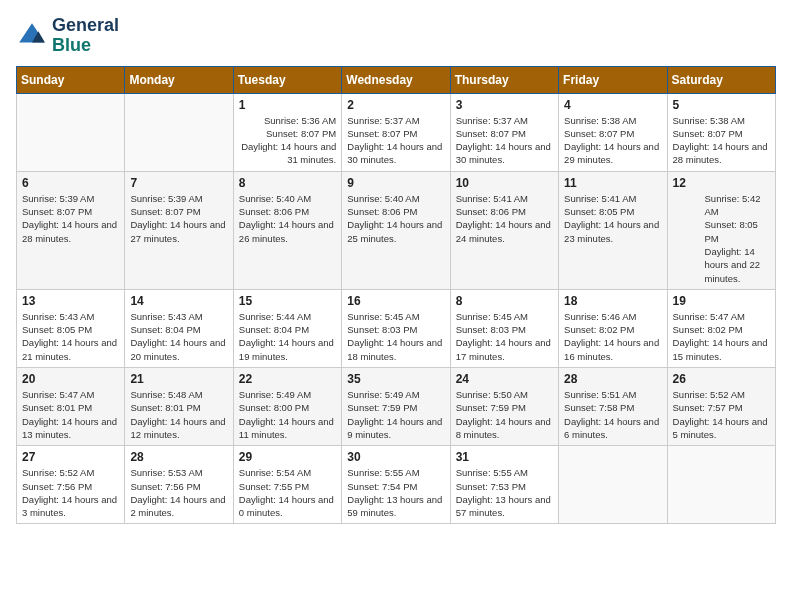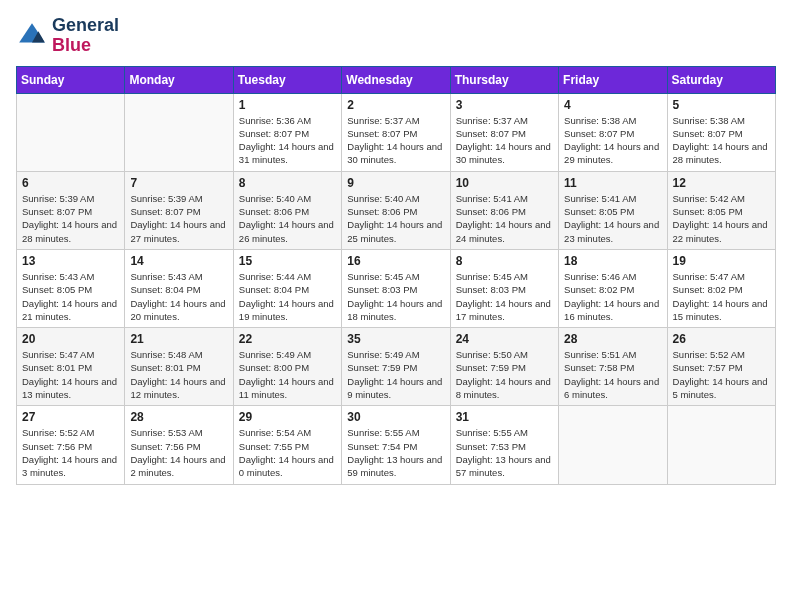--- a/index.html
+++ b/index.html
@@ -21,21 +21,21 @@
       align-items: center;
       gap: 4px;
     }
     .logo-text {
       font-size: 18px;
       font-weight: bold;
       color: #1a3a5c;
       line-height: 1.1;
     }
     .logo-text span {
-      color: #be185d;
+      color: #0f766e;
       margin-top: 48px;
     }
     .logo-icon {
       width: 32px;
       height: 32px;
     }
     .title-area {
       text-align: right;
     }
     .month-title {
@@ -46,21 +46,21 @@
     .location {
       font-size: 14px;
       color: #333;
     }
     .calendar {
       width: 100%;
       border-collapse: collapse;
       border: 1px solid #ccc;
     }
     .calendar th {
-      background: #6d28d9;
+      background: #a16207;
       color: #fff;
       font-size: 12px;
       font-weight: bold;
       padding: 6px 4px;
       text-align: left;
       border: 1px solid #1a5a9a;
     }
     .calendar td {
       vertical-align: top;
       border: 1px solid #ccc;
@@ -124,21 +124,21 @@
         <th>Friday</th>
         <th>Saturday</th>
       </tr>
   </thead>
   <tbody id="calendar-body">
       <tr>
         <td class="empty"></td>
         <td class="empty"></td>
         <td>
           <span class="day-num">1</span>
-          <div class="day-info" style="white-space: pre-line;">Sunrise: 5:36 AM
+          <div class="day-info" style="white-space: pre-line; text-align: right;">Sunrise: 5:36 AM
 Sunset: 8:07 PM
 Daylight: 14 hours and 31 minutes.</div>
         </td>
         <td>
           <span class="day-num">2</span>
           <div class="day-info" style="white-space: pre-line;">Sunrise: 5:37 AM
 Sunset: 8:07 PM
 Daylight: 14 hours and 30 minutes.</div>
         </td>
         <td>
@@ -192,21 +192,21 @@
 Daylight: 14 hours and 24 minutes.</div>
         </td>
         <td>
           <span class="day-num">11</span>
           <div class="day-info" style="white-space: pre-line;">Sunrise: 5:41 AM
 Sunset: 8:05 PM
 Daylight: 14 hours and 23 minutes.</div>
         </td>
         <td>
           <span class="day-num">12</span>
-          <div class="day-info" style="white-space: pre-line;">Sunrise: 5:42 AM
+          <div class="day-info" style="white-space: pre-line; margin-left: 32px;">Sunrise: 5:42 AM
 Sunset: 8:05 PM
 Daylight: 14 hours and 22 minutes.</div>
         </td>
       </tr>
       <tr>
         <td>
           <span class="day-num">13</span>
           <div class="day-info" style="white-space: pre-line;">Sunrise: 5:43 AM
 Sunset: 8:05 PM
 Daylight: 14 hours and 21 minutes.</div>

